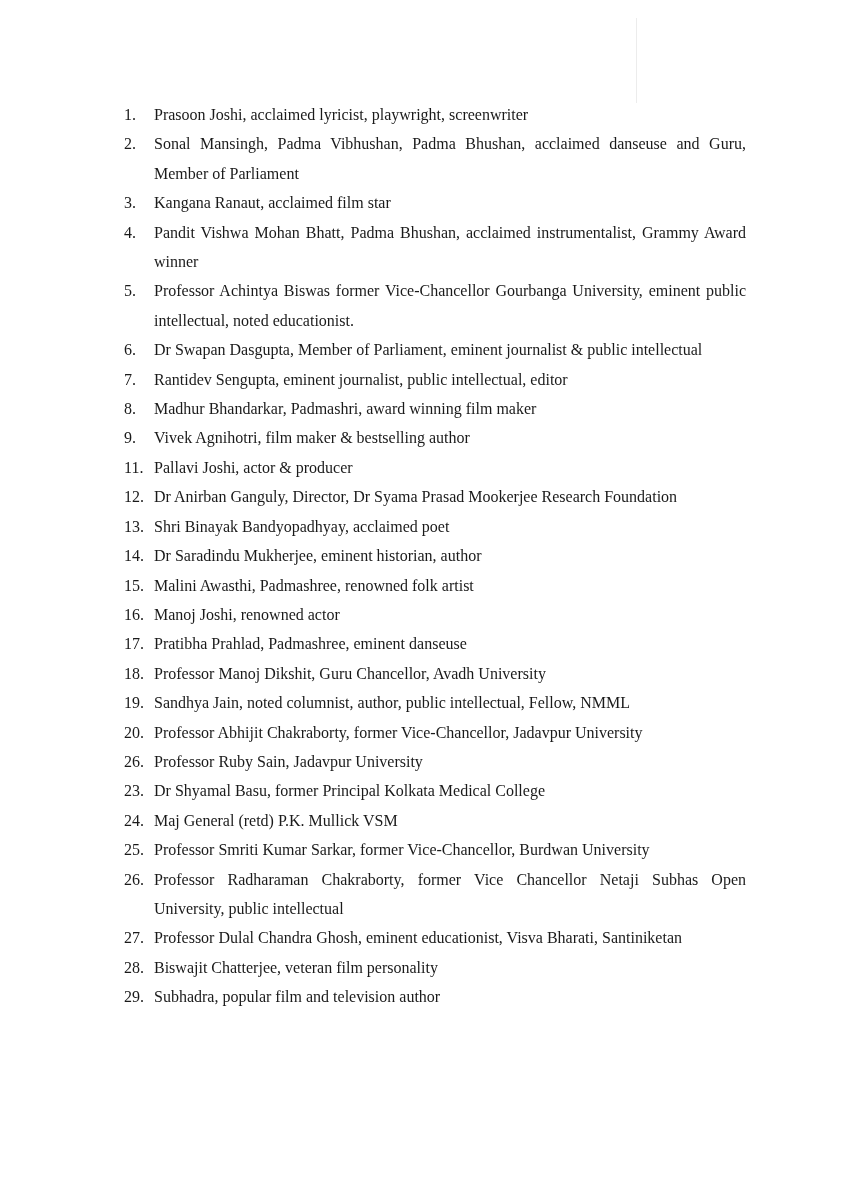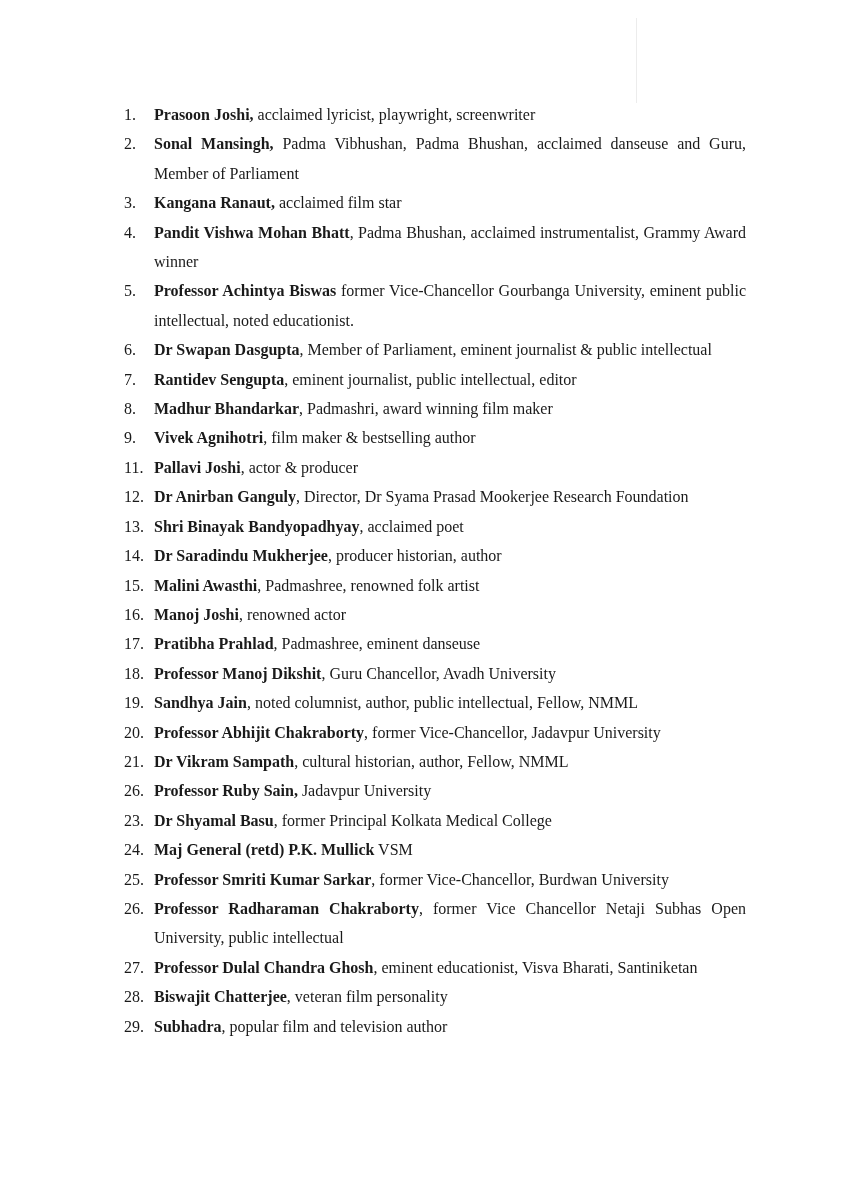--- a/index.html
+++ b/index.html
@@ -43,48 +43,47 @@
     padding-left: 30px;
     font-size: 16px;
     line-height: 29.4px;
     text-align: justify;
   }
   ol.list li .num {
     position: absolute;
     left: 0;
     top: 0;
   }
-  ol.list li .name { font-weight: bold; }
+  ol.list li .name { font-weight: normal; }
 </style>
 </head>
 <body>
 
 <div class="page">
   <div class="faint-line"></div>
   <ol class="list" id="entry-list">
       <li><span class="num">1.</span><span class="name">Prasoon Joshi,</span><span class="desc"> acclaimed lyricist, playwright, screenwriter</span></li>
       <li><span class="num">2.</span><span class="name">Sonal Mansingh,</span><span class="desc"> Padma Vibhushan, Padma Bhushan, acclaimed danseuse and Guru, Member of Parliament</span></li>
       <li><span class="num">3.</span><span class="name">Kangana Ranaut,</span><span class="desc"> acclaimed film star</span></li>
       <li><span class="num">4.</span><span class="name">Pandit Vishwa Mohan Bhatt</span><span class="desc">, Padma Bhushan, acclaimed instrumentalist, Grammy Award winner</span></li>
       <li><span class="num">5.</span><span class="name">Professor Achintya Biswas</span><span class="desc"> former Vice-Chancellor Gourbanga University, eminent public intellectual, noted educationist.</span></li>
       <li><span class="num">6.</span><span class="name">Dr Swapan Dasgupta</span><span class="desc">, Member of Parliament, eminent journalist &amp; public intellectual</span></li>
       <li><span class="num">7.</span><span class="name">Rantidev Sengupta</span><span class="desc">, eminent journalist, public intellectual, editor</span></li>
       <li><span class="num">8.</span><span class="name">Madhur Bhandarkar</span><span class="desc">, Padmashri, award winning film maker</span></li>
       <li><span class="num">9.</span><span class="name">Vivek Agnihotri</span><span class="desc">, film maker &amp; bestselling author</span></li>
       <li><span class="num">11.</span><span class="name">Pallavi Joshi</span><span class="desc">, actor &amp; producer</span></li>
       <li><span class="num">12.</span><span class="name">Dr Anirban Ganguly</span><span class="desc">, Director, Dr Syama Prasad Mookerjee Research Foundation</span></li>
       <li><span class="num">13.</span><span class="name">Shri Binayak Bandyopadhyay</span><span class="desc">, acclaimed poet</span></li>
-      <li><span class="num">14.</span><span class="name">Dr Saradindu Mukherjee</span><span class="desc">, producer historian, author</span></li>
+      <li><span class="num">14.</span><span class="name">Dr Saradindu Mukherjee</span><span class="desc">, eminent historian, author</span></li>
       <li><span class="num">15.</span><span class="name">Malini Awasthi</span><span class="desc">, Padmashree, renowned folk artist</span></li>
       <li><span class="num">16.</span><span class="name">Manoj Joshi</span><span class="desc">, renowned actor</span></li>
       <li><span class="num">17.</span><span class="name">Pratibha Prahlad</span><span class="desc">, Padmashree, eminent danseuse</span></li>
       <li><span class="num">18.</span><span class="name">Professor Manoj Dikshit</span><span class="desc">, Guru Chancellor, Avadh University</span></li>
       <li><span class="num">19.</span><span class="name">Sandhya Jain</span><span class="desc">, noted columnist, author, public intellectual, Fellow, NMML</span></li>
       <li><span class="num">20.</span><span class="name">Professor Abhijit Chakraborty</span><span class="desc">, former Vice-Chancellor, Jadavpur University</span></li>
-      <li><span class="num">21.</span><span class="name">Dr Vikram Sampath</span><span class="desc">, cultural historian, author, Fellow, NMML</span></li>
       <li><span class="num">26.</span><span class="name">Professor Ruby Sain,</span><span class="desc"> Jadavpur University</span></li>
       <li><span class="num">23.</span><span class="name">Dr Shyamal Basu</span><span class="desc">, former Principal Kolkata Medical College</span></li>
       <li><span class="num">24.</span><span class="name">Maj General (retd) P.K. Mullick</span><span class="desc"> VSM</span></li>
       <li><span class="num">25.</span><span class="name">Professor Smriti Kumar Sarkar</span><span class="desc">, former Vice-Chancellor, Burdwan University</span></li>
       <li><span class="num">26.</span><span class="name">Professor Radharaman Chakraborty</span><span class="desc">, former Vice Chancellor Netaji Subhas Open University, public intellectual</span></li>
       <li><span class="num">27.</span><span class="name">Professor Dulal Chandra Ghosh</span><span class="desc">, eminent  educationist, Visva Bharati, Santiniketan</span></li>
       <li><span class="num">28.</span><span class="name">Biswajit Chatterjee</span><span class="desc">, veteran film personality</span></li>
       <li><span class="num">29.</span><span class="name">Subhadra</span><span class="desc">, popular film and television author</span></li>
     </ol>
 </div>

